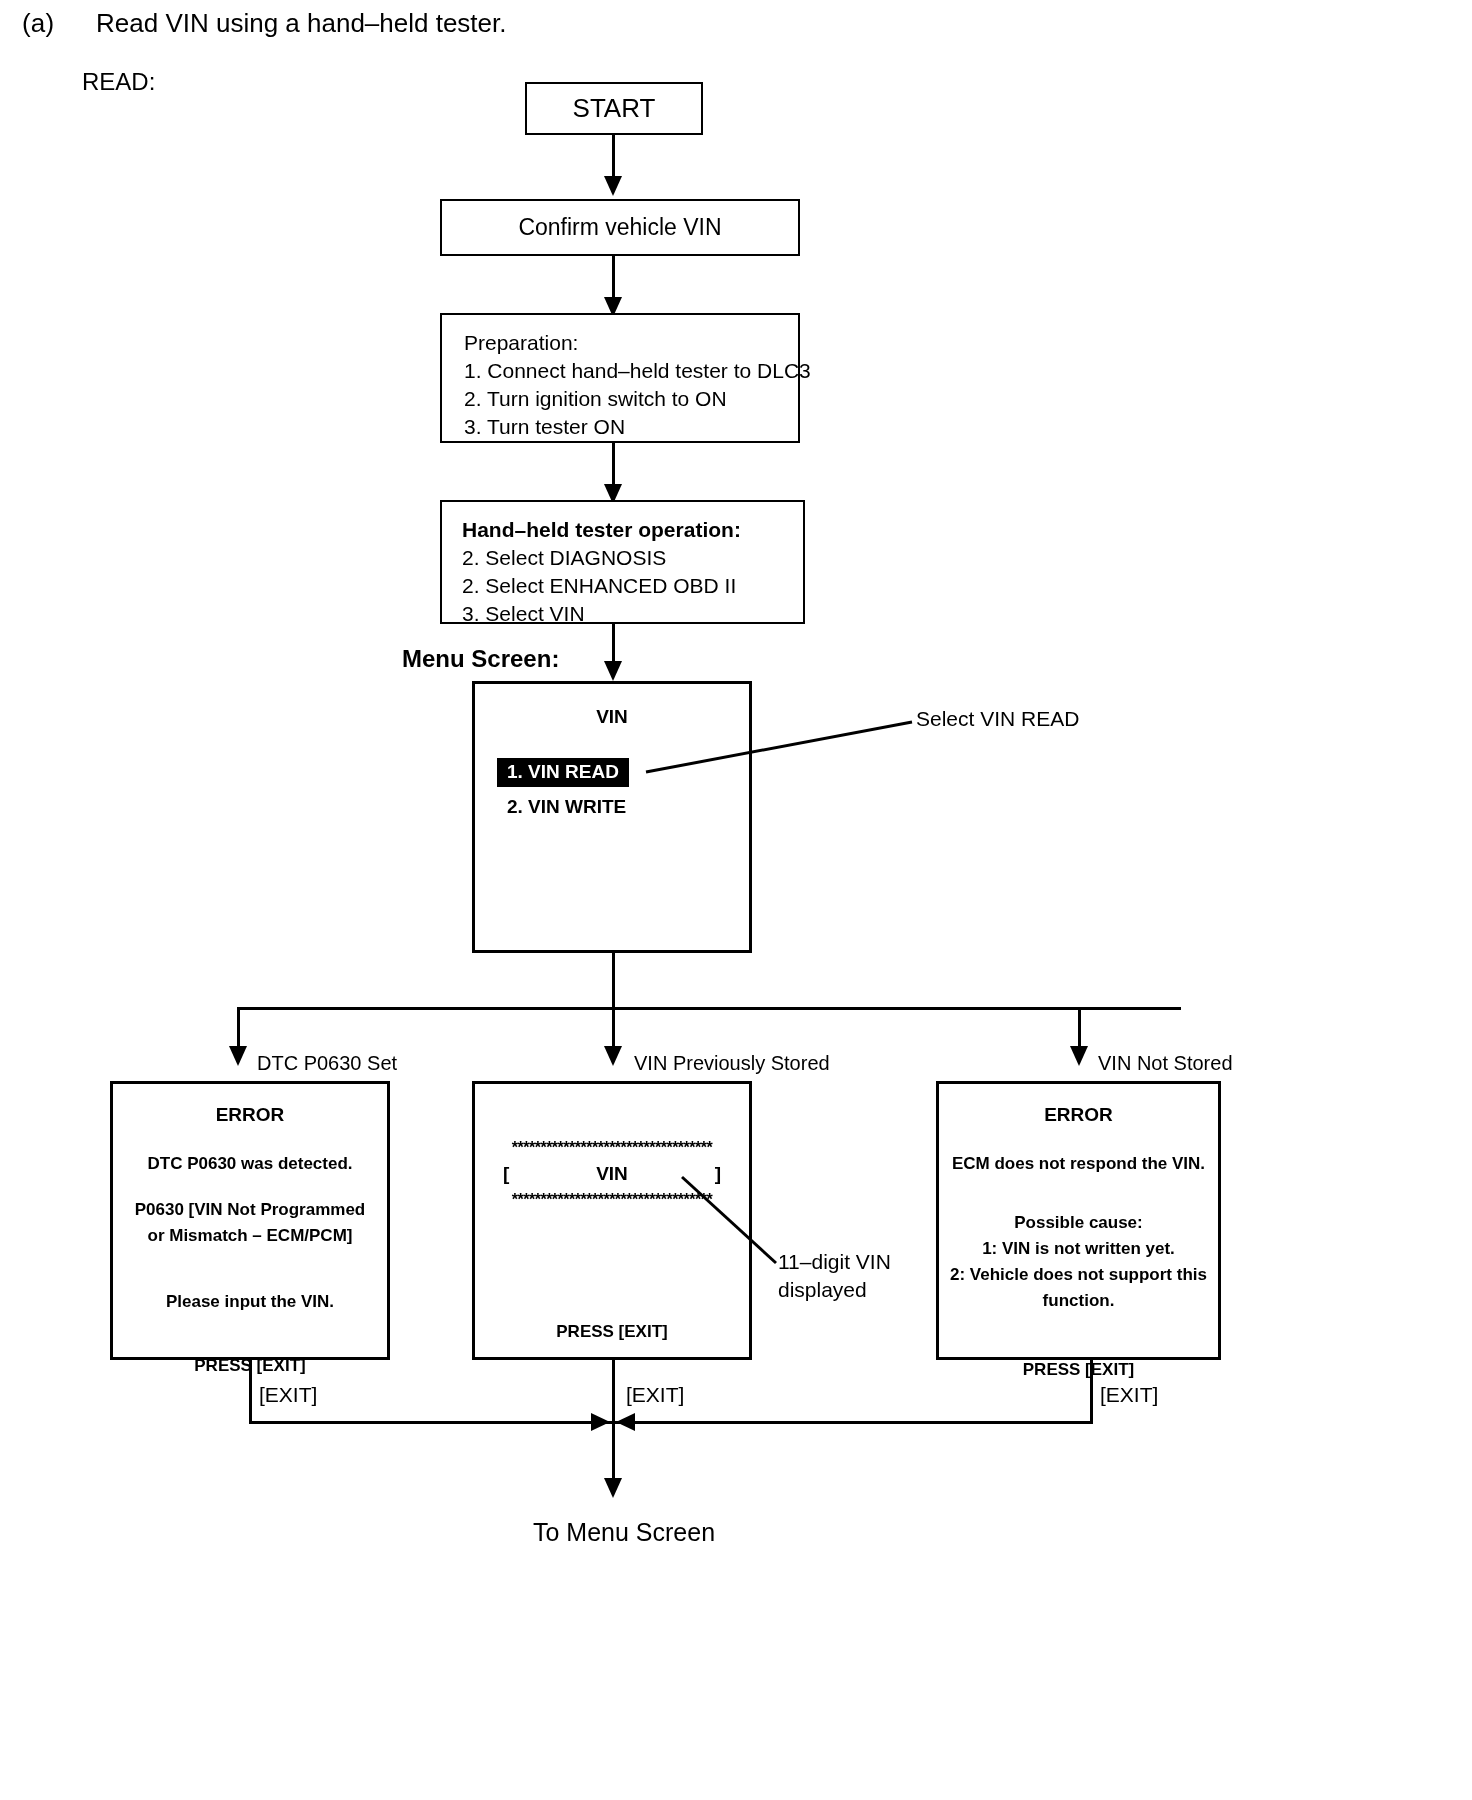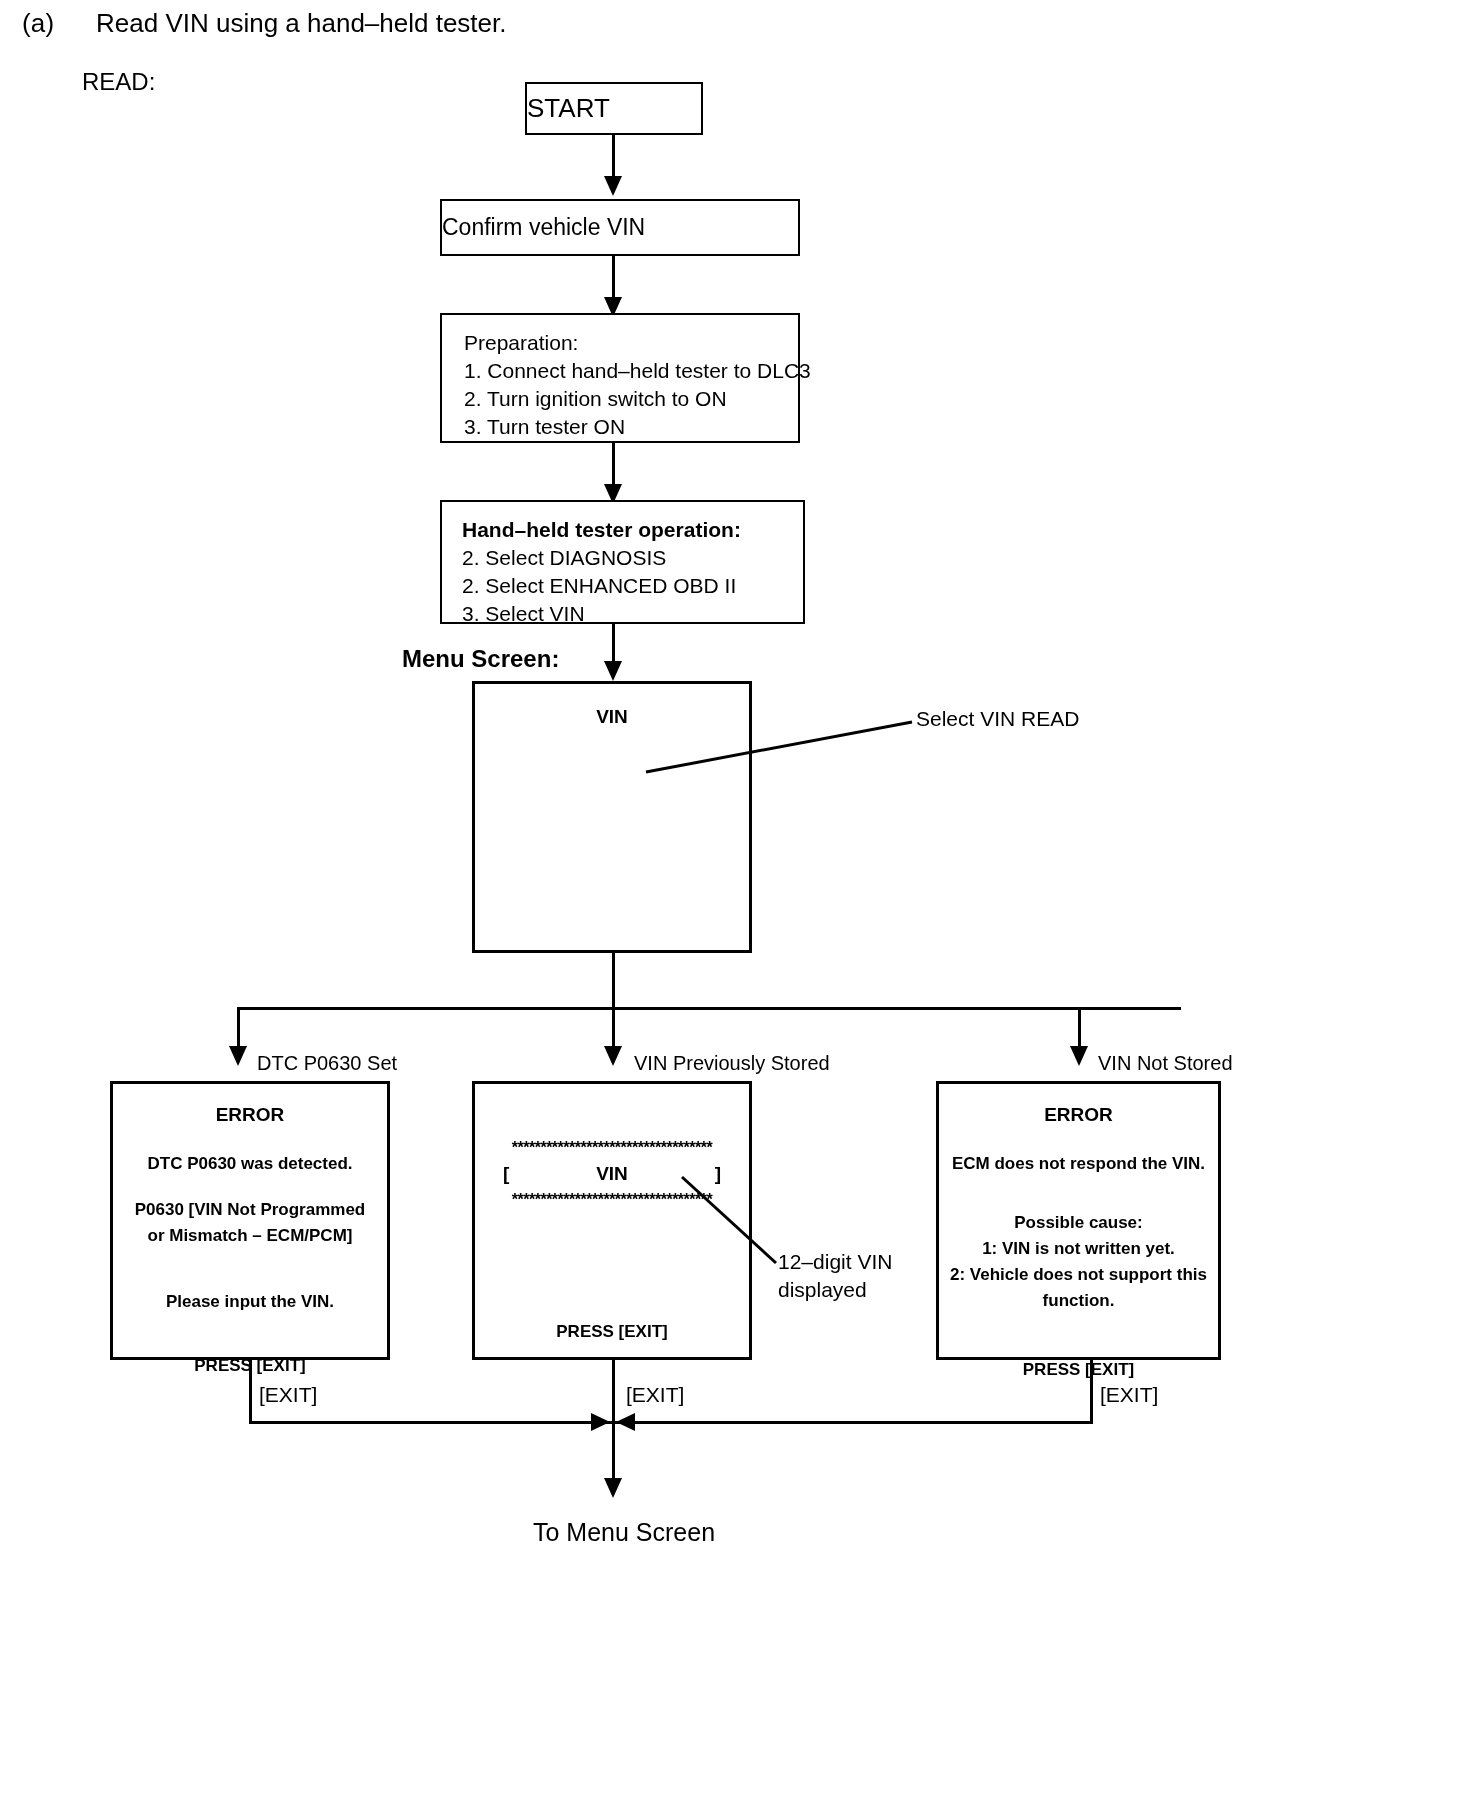--- a/index.html
+++ b/index.html
@@ -42,20 +42,21 @@
 
   
   .pbox {
     box-sizing: border-box;
     border: 2px solid #000;
     background: #fff;
   }
   .pbox.center {
     display: flex;
     align-items: center;
+    justify-content: center;
     text-align: center;
   }
   .pbox-title {
     font-size: 23px;
   }
 
   
   .listbox {
     box-sizing: border-box;
     border: 2px solid #000;
@@ -201,20 +202,29 @@
   <div class="li">2. Select DIAGNOSIS</div>
   <div class="li">2. Select ENHANCED OBD II</div>
   <div class="li">3. Select VIN</div>
 </div>
 
 <div class="abs vline" style="left:612px; top:624px; height:40px;"></div>
 <div class="abs arrow-down" style="left:604px; top:661px;"></div>
 
 <div class="abs screen" style="left:472px; top:681px; width:280px; height:272px;">
   <div class="screen-title" style="margin-top:22px;">VIN</div>
+  <div style="margin-top:30px; padding-left:22px;">
+    <div>
+      <span class="menu-item sel">1. VIN READ</span>
+    </div>
+    <div style="height:6px;"></div>
+    <div>
+      <span class="menu-item unsel">2. VIN WRITE</span>
+    </div>
+  </div>
 </div>
 
 <svg class="leader" style="left:640px; top:700px; width:330px; height:90px;" viewBox="0 0 330 90">
   <line x1="6" y1="72" x2="272" y2="22" stroke="#000" stroke-width="3"></line>
 </svg>
 <div class="abs callout" style="left:916px; top:707px;">Select VIN READ</div>
 
 <div class="abs vline" style="left:612px; top:953px; height:56px;"></div>
 
 <div class="abs hline" style="left:237px; top:1007px; width:944px;"></div>
@@ -248,21 +258,21 @@
     <span class="mid">VIN</span>
     <span>]</span>
   </div>
   <div class="stars" style="margin-top:6px;">***********************************</div>
   <div class="screen-line" style="margin-top:110px;">PRESS [EXIT]</div>
 </div>
 
 <svg class="leader" style="left:680px; top:1175px; width:120px; height:110px;" viewBox="0 0 120 110">
   <line x1="2" y1="2" x2="96" y2="88" stroke="#000" stroke-width="3"></line>
 </svg>
-<div class="abs callout" style="left:778px; top:1250px;">12–digit VIN</div>
+<div class="abs callout" style="left:778px; top:1250px;">11–digit VIN</div>
 <div class="abs callout" style="left:778px; top:1278px;">displayed</div>
 
 <div class="abs screen" style="left:936px; top:1081px; width:285px; height:279px;">
   <div class="screen-line" style="margin-top:18px; font-size:19px;">ERROR</div>
   <div class="screen-line" style="margin-top:23px;">ECM does not respond the VIN.</div>
   <div class="screen-line" style="margin-top:33px;">Possible cause:</div>
   <div class="screen-line">1: VIN is not written yet.</div>
   <div class="screen-line">2: Vehicle does not support this</div>
   <div class="screen-line">function.</div>
   <div class="screen-line" style="margin-top:43px;">PRESS [EXIT]</div>

